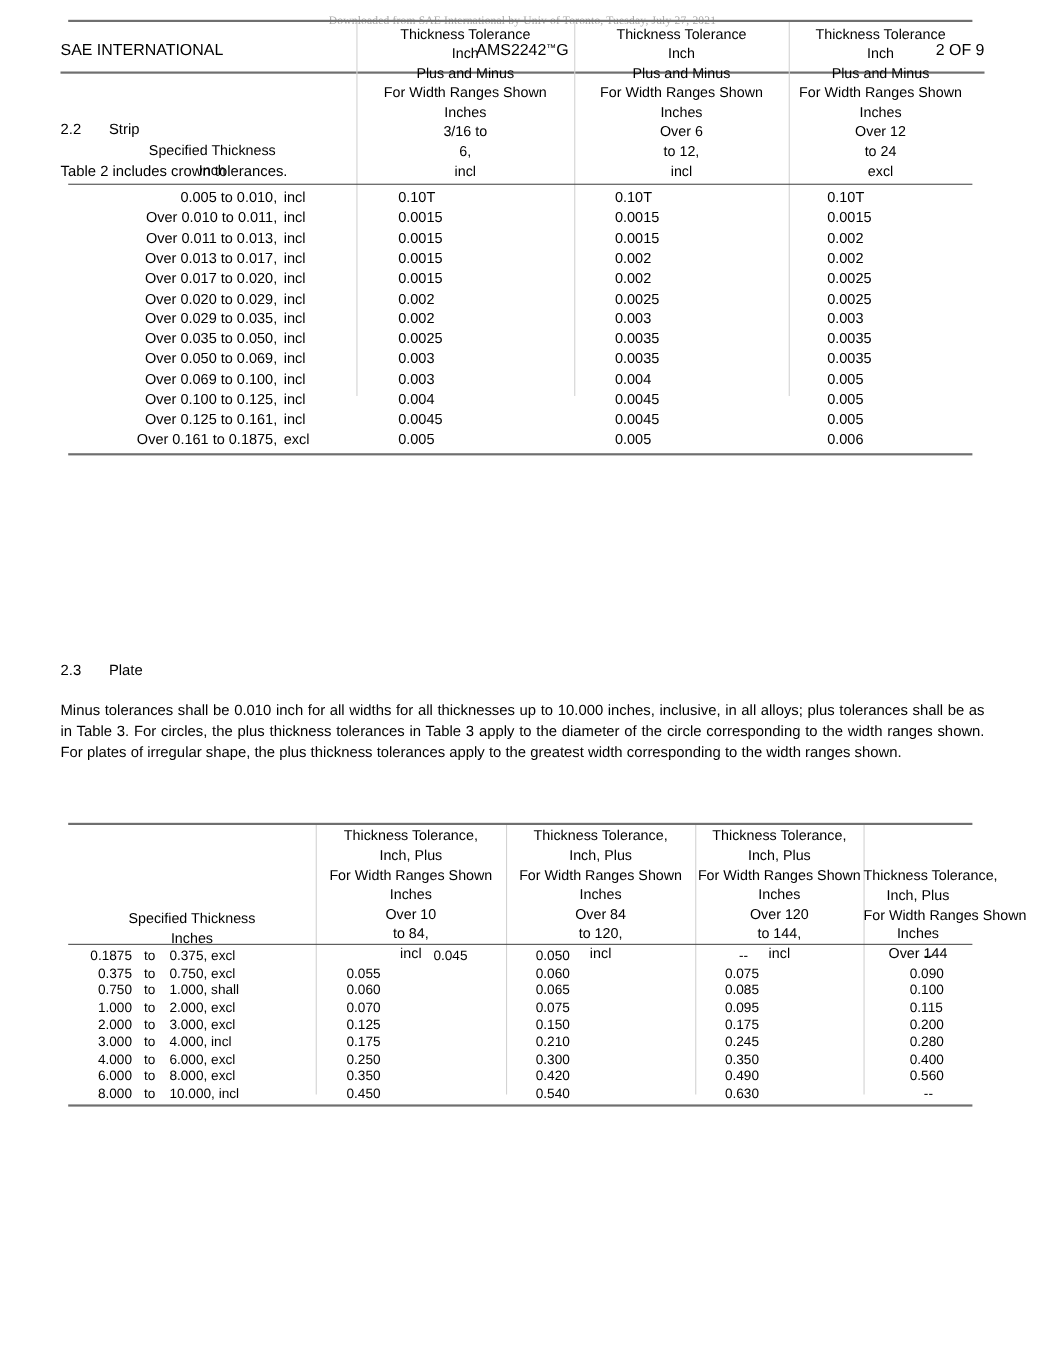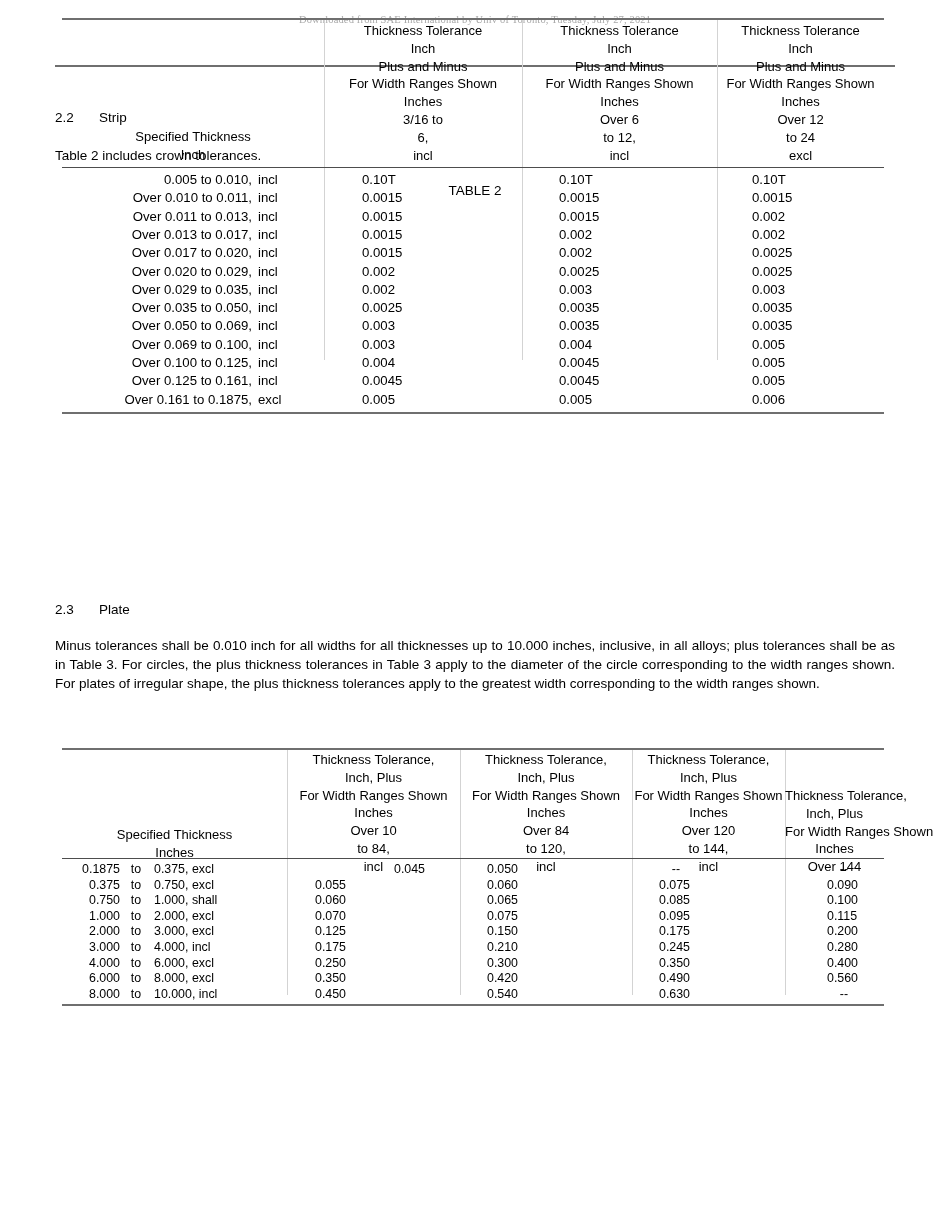--- a/index.html
+++ b/index.html
@@ -159,27 +159,31 @@
     white-space: nowrap;
   }
 </style>
 </head>
 <body>
 
 <div class="page">
 
   <div class="watermark">Downloaded from SAE International by Univ of Toronto, Tuesday, July 27, 2021</div>
 
+  <div class="runhead">
+    <div class="left">SAE INTERNATIONAL</div>
+    <div class="center"><span>AMS2242</span><span class="tm">™</span><span>G</span></div>
+    <div class="right">2 OF 9</div>
+  </div>
   <div class="headrule"></div>
 
   <div class="sec" style="top:110px; left:55px;"><span class="num">2.2</span><span>Strip</span></div>
 
   <div class="sec" style="top:148px; left:55px;">Table 2 includes crown tolerances.</div>
 
-  <div class="tbl-caption" style="top:183px;">TABLE 2</div>
 
   <div class="tbl" id="table2">
     <div class="rule-top" style="top:18px;"></div>
 
     <div class="vsep" style="left:262px; top:20px; height:340px;"></div>
     <div class="vsep" style="left:460px; top:20px; height:340px;"></div>
     <div class="vsep" style="left:655px; top:20px; height:340px;"></div>
 
     <div class="hcell" id="t2h0" style="left:0px; top:128px; width:262px;">
         <div>Specified Thickness</div>

